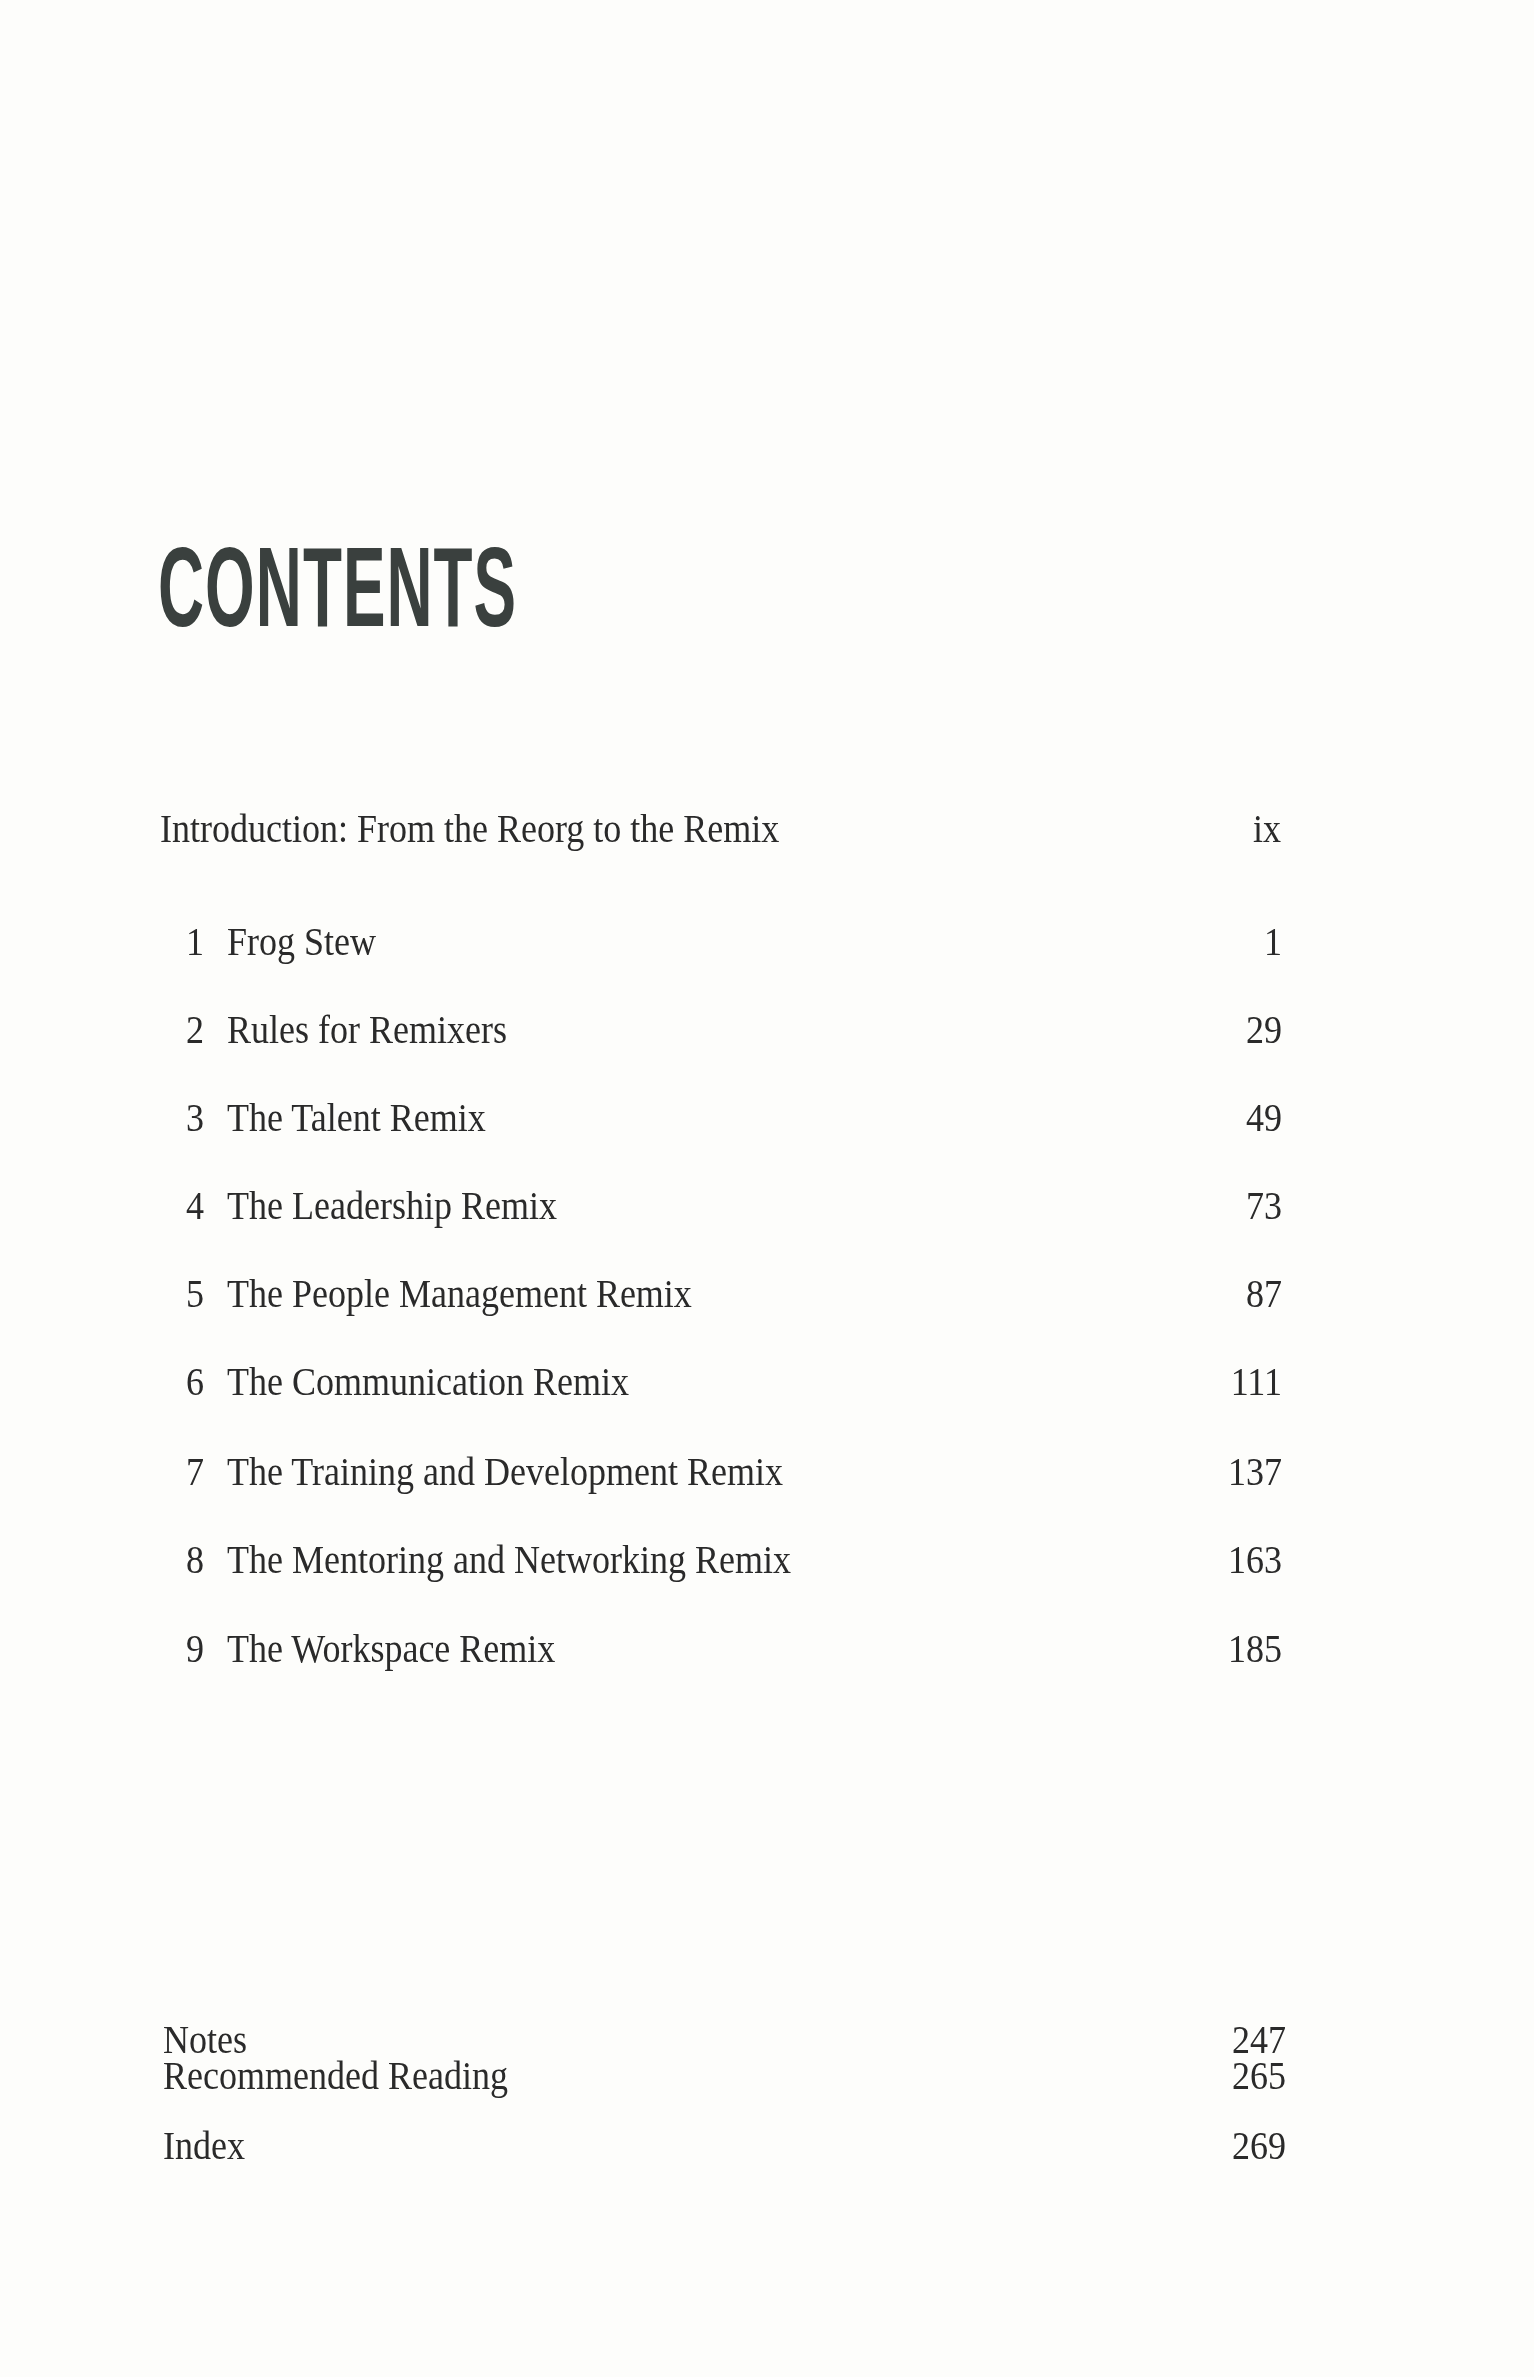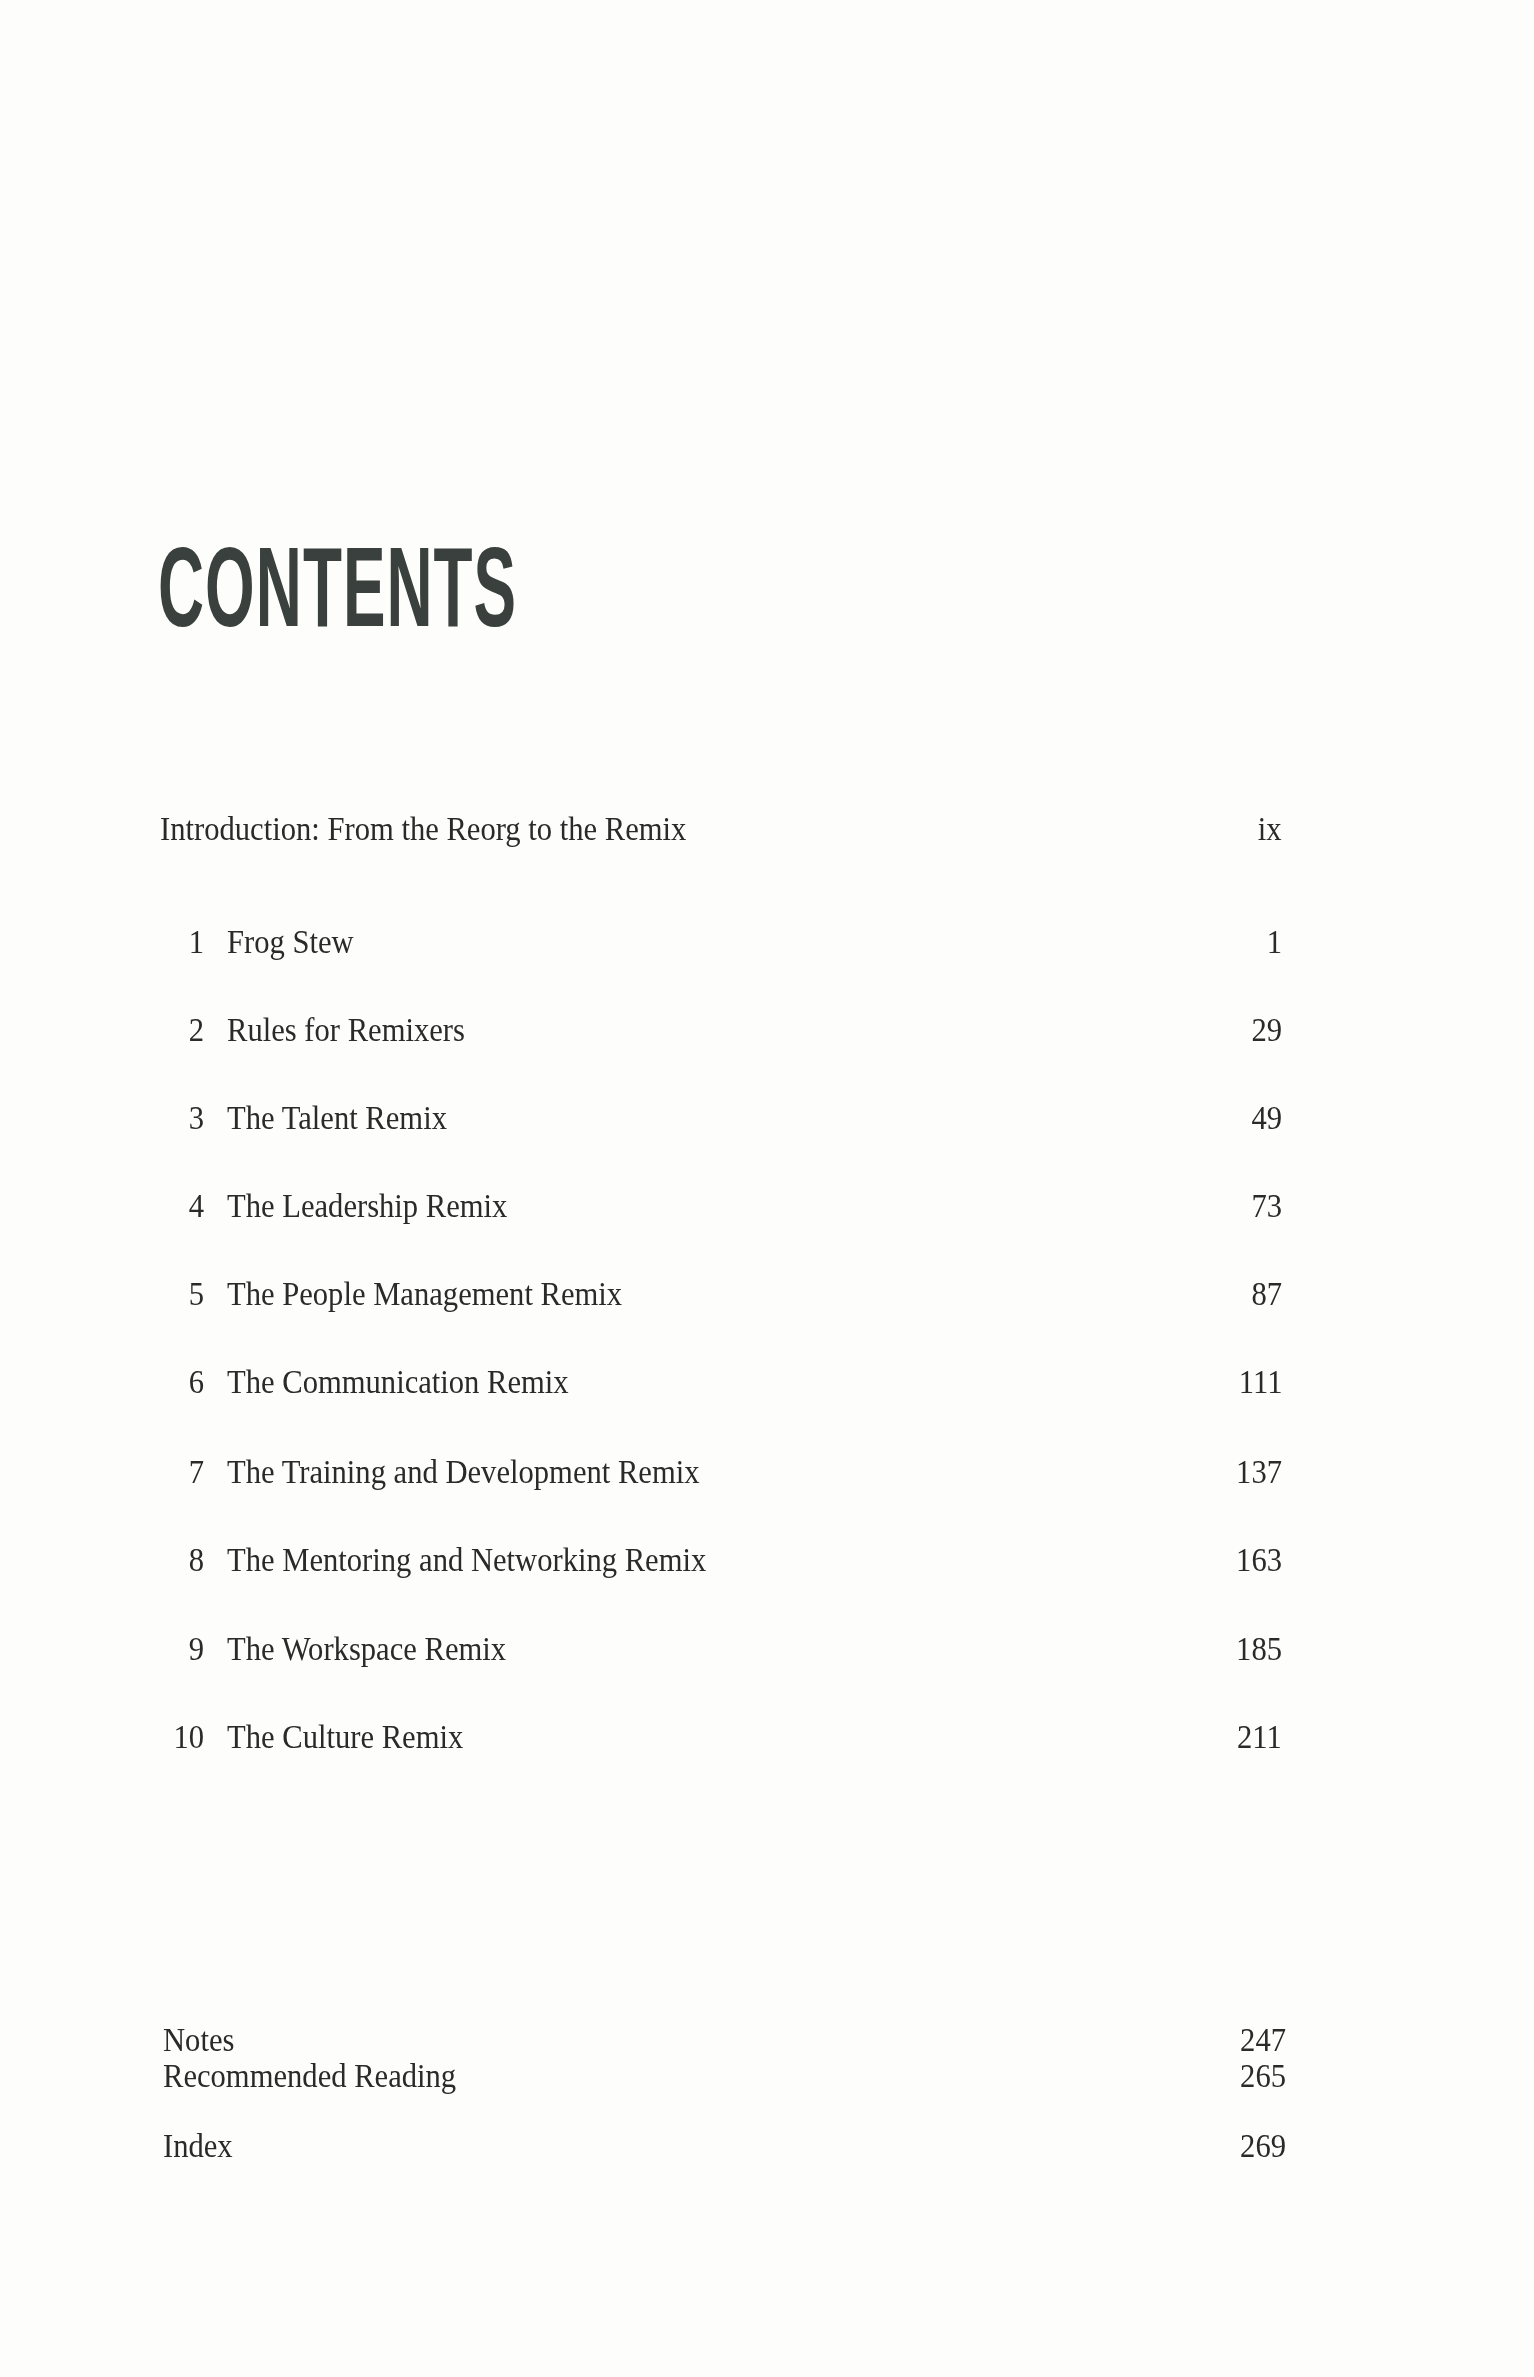--- a/index.html
+++ b/index.html
@@ -25,21 +25,21 @@
     color: #3a403e;
     transform: scaleX(0.56);
     transform-origin: left top;
     white-space: nowrap;
   }
   .entry {
     position: absolute;
     left: 0;
     width: 1534px;
     height: 55px;
-    font-size: 34px;
+    font-size: 40px;
     line-height: 55px;
     white-space: nowrap;
   }
   .entry .title-wrap {
     position: absolute;
     left: 160px;
     top: 0;
     transform: scaleX(0.9);
     transform-origin: left top;
   }
@@ -119,25 +119,20 @@
   <div class="entry" style="top:1532px;">
     <span class="num">8</span>
     <span class="ch-title">The Mentoring and Networking Remix</span>
     <span class="page-num">163</span>
   </div>
   <div class="entry" style="top:1621px;">
     <span class="num">9</span>
     <span class="ch-title">The Workspace Remix</span>
     <span class="page-num">185</span>
   </div>
-  <div class="entry" style="top:1709px;">
-    <span class="num">10</span>
-    <span class="ch-title">The Culture Remix</span>
-    <span class="page-num">211</span>
-  </div>
 
   <div class="entry back" style="top:1979px;margin-top:33px;">
     <span class="title-wrap">Notes</span>
     <span class="page-num">247</span>
   </div>
   <div class="entry back" style="top:2048px;">
     <span class="title-wrap">Recommended Reading</span>
     <span class="page-num">265</span>
   </div>
   <div class="entry back" style="top:2118px;">

